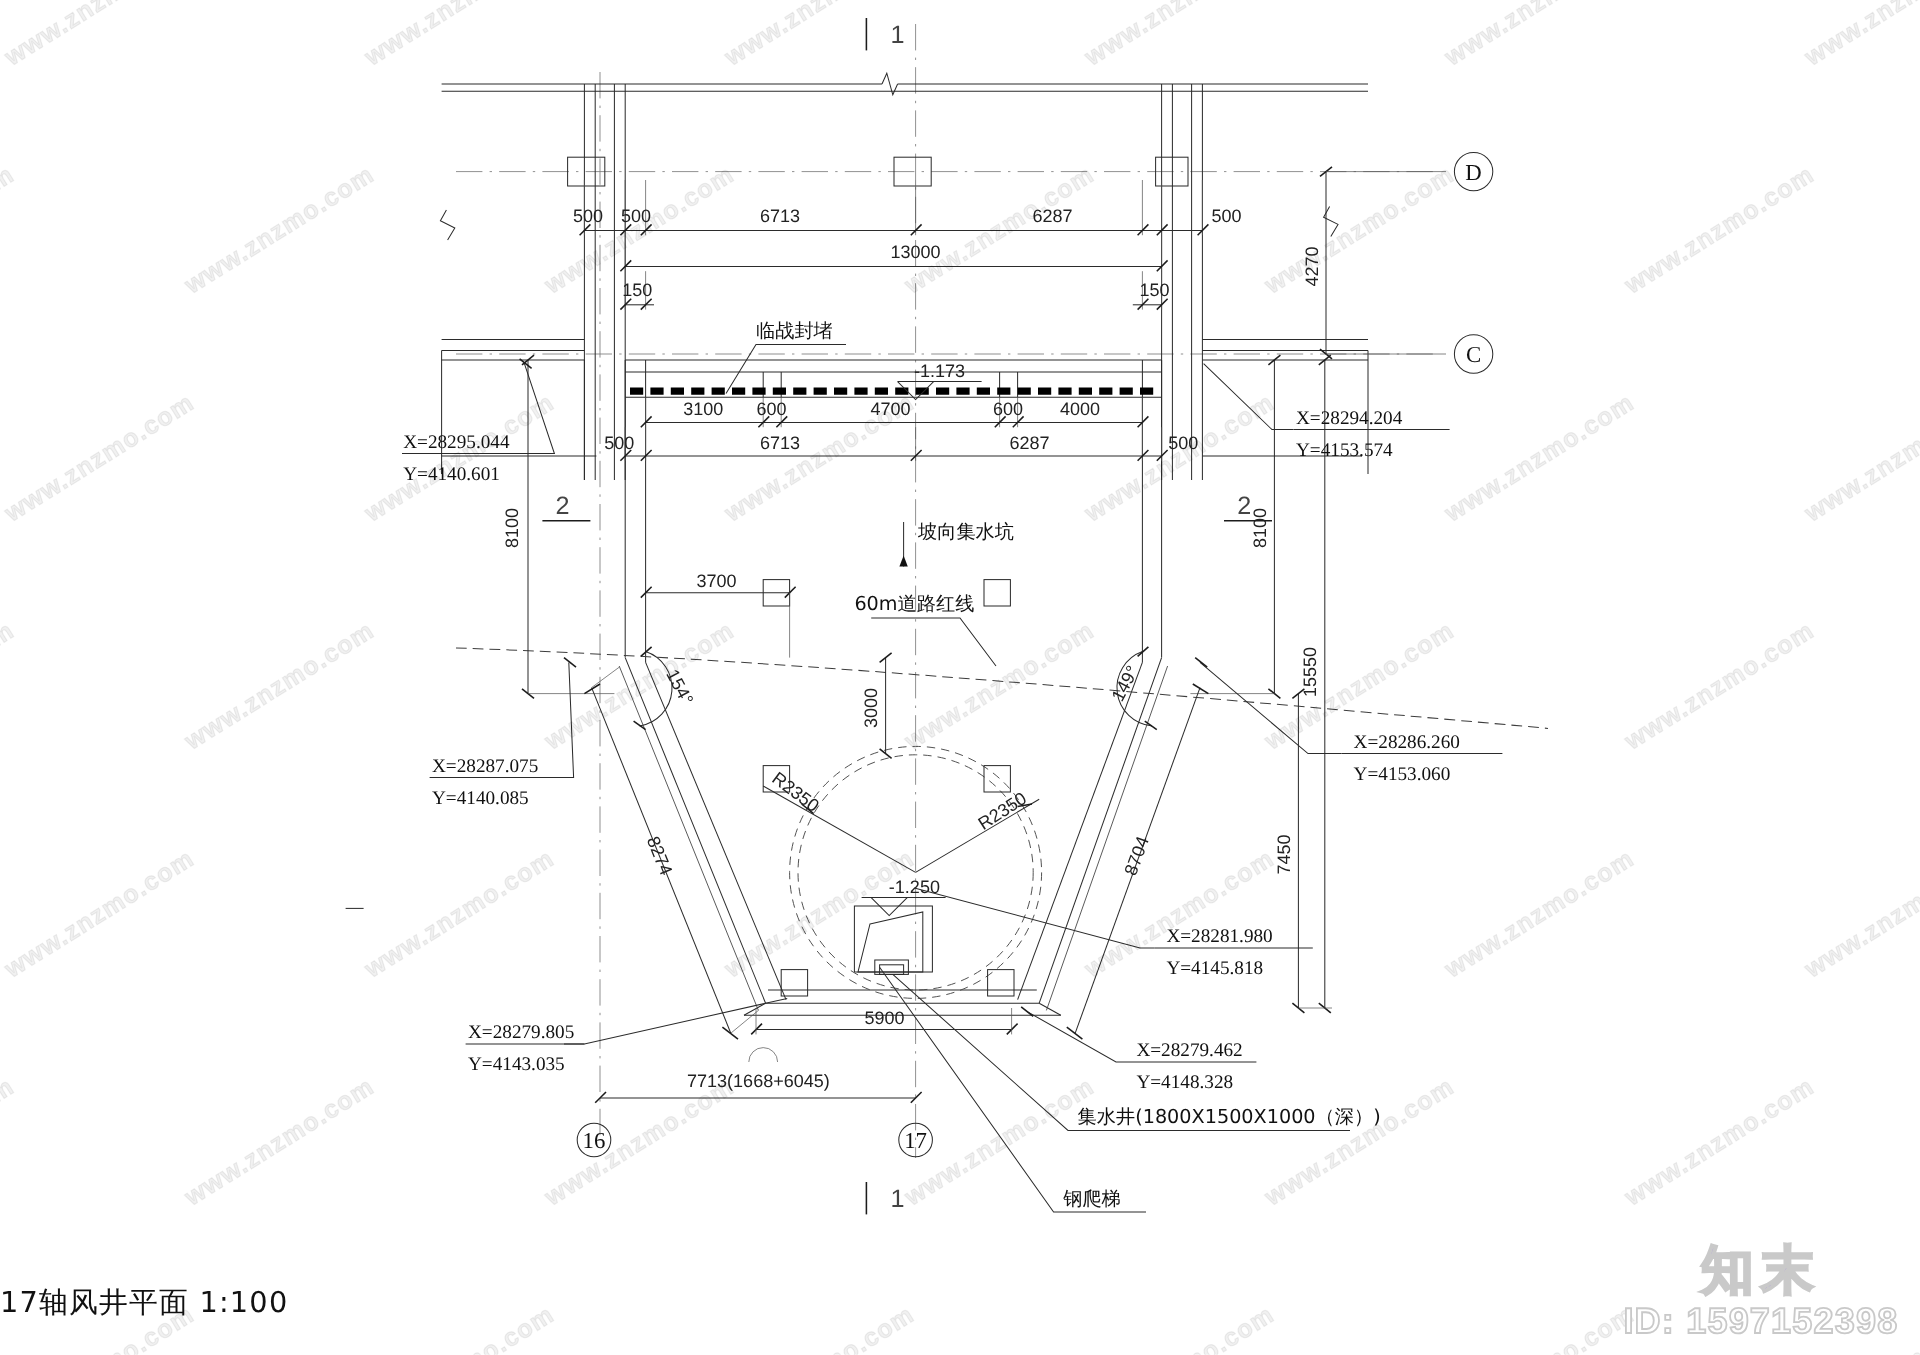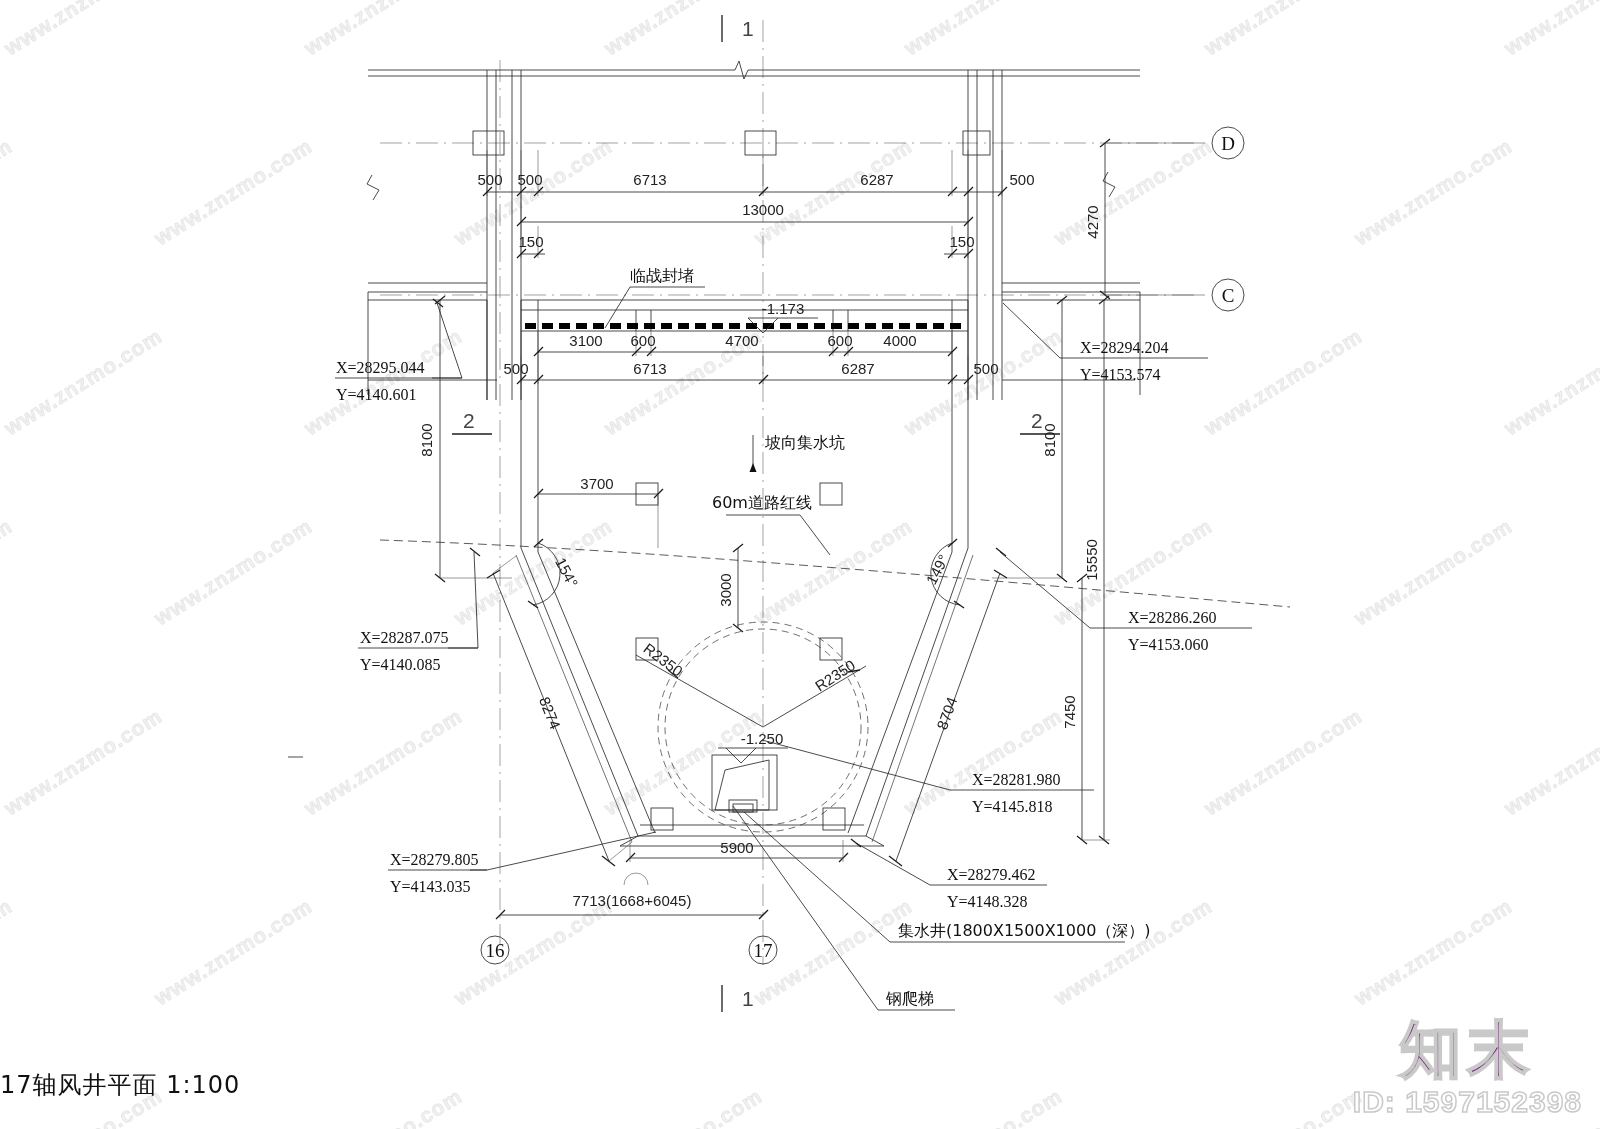--- a/index.html
+++ b/index.html
@@ -18,21 +18,21 @@
     white-space:nowrap;pointer-events:none;user-select:none;
     -webkit-text-stroke:1px rgba(0,0,0,0.07);
     font-size:21px;
   }
   #logo-wm{
     position:absolute;right:18px;bottom:10px;text-align:center;
     pointer-events:none;user-select:none;
   }
   #logo-wm .zm{
     font-family:"Liberation Sans",sans-serif;
-    font-size:62px;font-weight:bold;color:#701a75;
+    font-size:44px;font-weight:bold;color:#8b5cf6;
     -webkit-text-stroke:2px #c9c9c9;letter-spacing:6px;line-height:1;
   }
   #logo-wm .idtxt{
     font-family:"Liberation Sans",sans-serif;
     font-size:30px;font-weight:bold;color:#fff;
     -webkit-text-stroke:1.5px #c9c9c9;letter-spacing:1px;margin-top:4px;
   }
   .ttl{
     position:absolute;left:0;right:0;bottom:28px;text-align:left;
     font-family:"DejaVu Sans",sans-serif;font-size:24px;color:#111;

